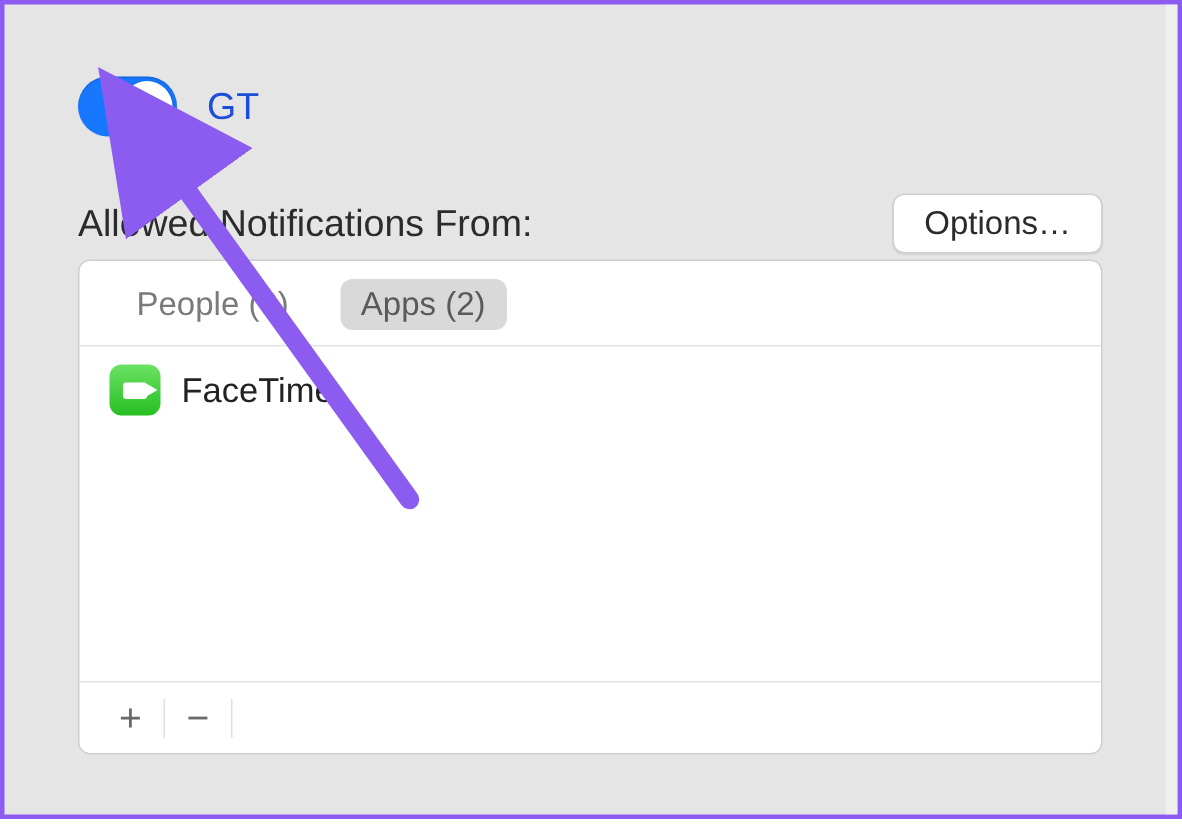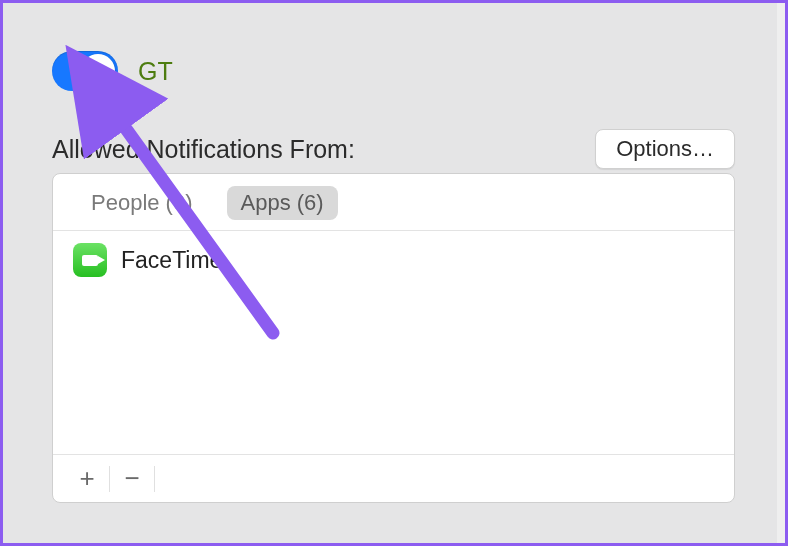--- a/index.html
+++ b/index.html
@@ -42,21 +42,21 @@
   .toggle .knob {
     position: absolute;
     width: 34px; height: 34px;
     background: #fff;
     border-radius: 50%;
     top: 3px; right: 3px;
     box-shadow: 0 1px 3px rgba(0,0,0,.3);
   }
   .toggle-label {
     font-size: 25px;
-    color: #4d7c0f;
+    color: #1d4ed8;
   }
 
   
   .section-row {
     position: absolute;
     top: 126px;
     left: 49px;
     right: 50px;
     display: flex;
     align-items: center;
@@ -190,21 +190,21 @@
       <span>Options…</span>
     </div>
   </div>
 
   <div class="panel">
     <div class="tabs">
       <div class="tab">
         <span>People (0)</span>
       </div>
       <div class="tab active">
-        <span>Apps (6)</span>
+        <span>Apps (2)</span>
       </div>
     </div>
     <div class="list">
       <div class="list-item">
         <div class="app-icon">
           <div class="cam"></div>
         </div>
         <span>FaceTime</span>
       </div>
     </div>

